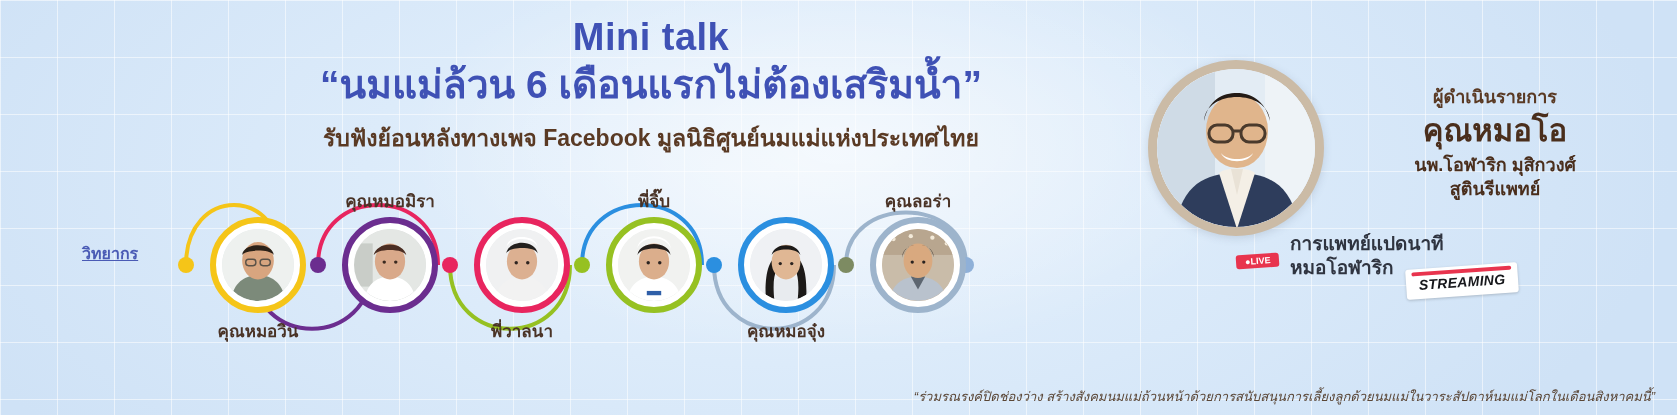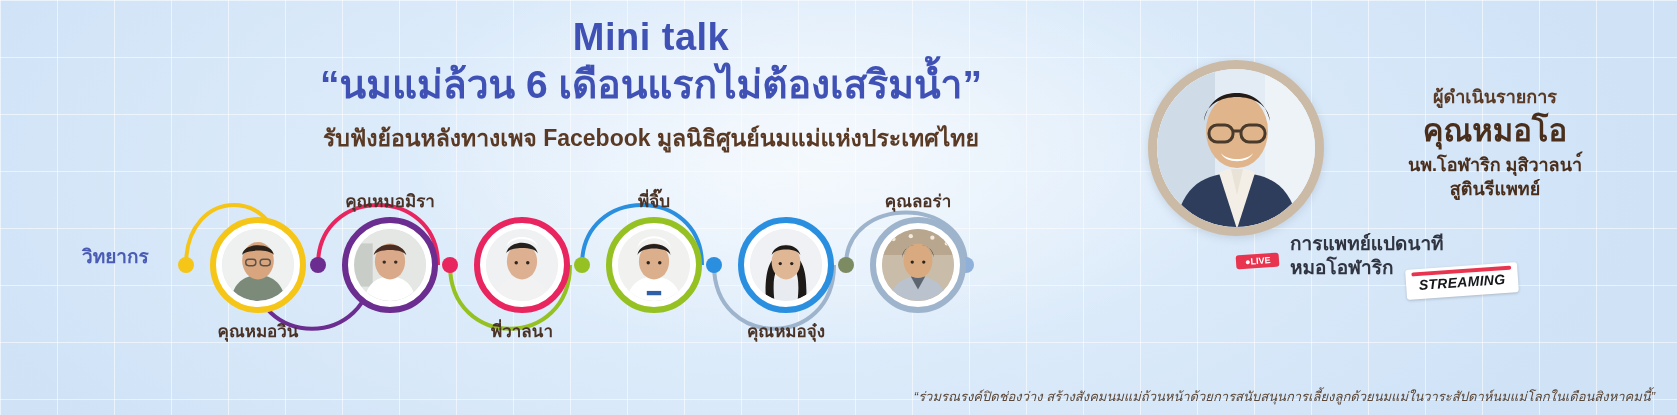--- a/index.html
+++ b/index.html
@@ -32,21 +32,21 @@
   .title-th{
     font-size:39px;font-weight:bold;color:#3f51b5;line-height:1.2;margin-top:2px;white-space:nowrap;
   }
   .subtitle{
     margin-top:12px;font-size:23px;font-weight:bold;color:#5a3a24;white-space:nowrap;
   }
 
   
   #timeline{position:absolute;left:0;top:175px;width:1060px;height:175px;z-index:3;}
   .tl-label{
-    position:absolute;left:82px;top:66px;font-size:19px;color:#4a5bb5;font-weight:bold;
+    position:absolute;left:82px;top:66px;font-size:16px;color:#4a5bb5;font-weight:bold;text-decoration:underline;
   }
   .arc-svg{position:absolute;left:0;top:0;width:1060px;height:175px;}
 
   .node{position:absolute;width:96px;height:96px;}
   .ring{
     position:absolute;inset:0;border-radius:50%;
     box-sizing:border-box;border-width:6px;border-style:solid;
     background:#fff;
   }
   .ring-inner{
@@ -259,21 +259,21 @@
           <rect x="52" y="56" width="24" height="17" rx="8" fill="none" stroke="#4a3a2c" stroke-width="3"></rect>
           <rect x="84" y="56" width="24" height="17" rx="8" fill="none" stroke="#4a3a2c" stroke-width="3"></rect>
           <line x1="76" y1="62" x2="84" y2="62" stroke="#4a3a2c" stroke-width="3"></line>
           <path d="M64 84 C70 92 90 92 96 84 C92 95 68 95 64 84 Z" fill="#ffffff"></path>
         </svg>
       </div>
     </div>
     <div class="host-text">
       <div class="host-role">ผู้ดำเนินรายการ</div>
       <div class="host-name">คุณหมอโอ</div>
-      <div class="host-sub">นพ.โอฬาริก มุสิวาลนา์</div>
+      <div class="host-sub">นพ.โอฬาริก มุสิกวงศ์</div>
       <div class="host-sub" style="margin-top:1px;">สูตินรีแพทย์</div>
     </div>
   </div>
 
   <div id="social">
     <div class="channel">
       <div>การแพทย์แปดนาที</div>
       <div>หมอโอฬาริก</div>
     </div>
     <div class="stream-badge">

